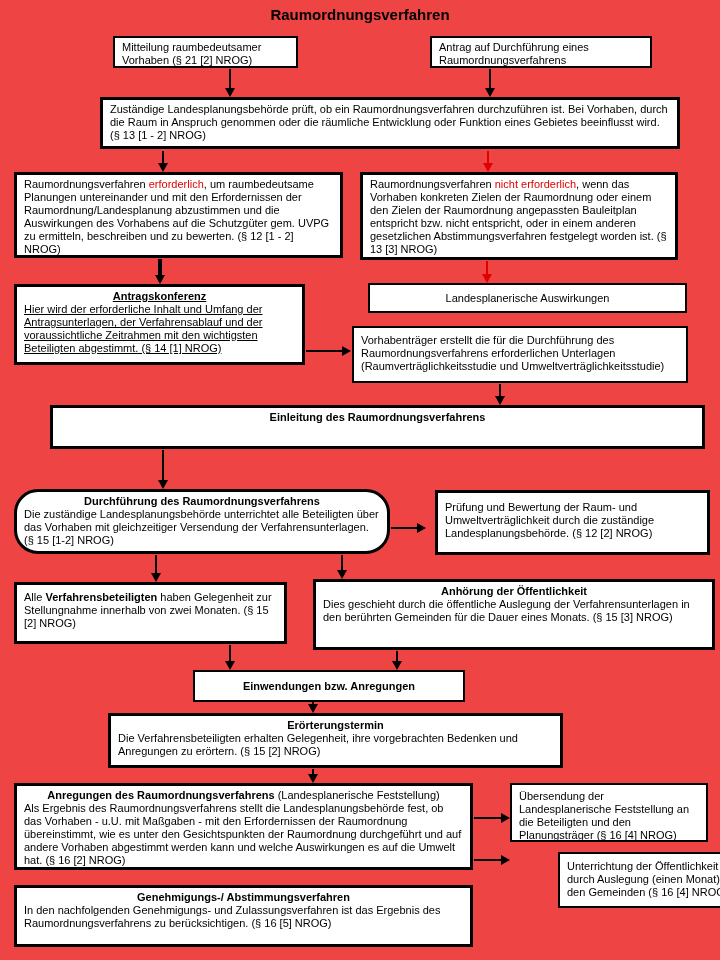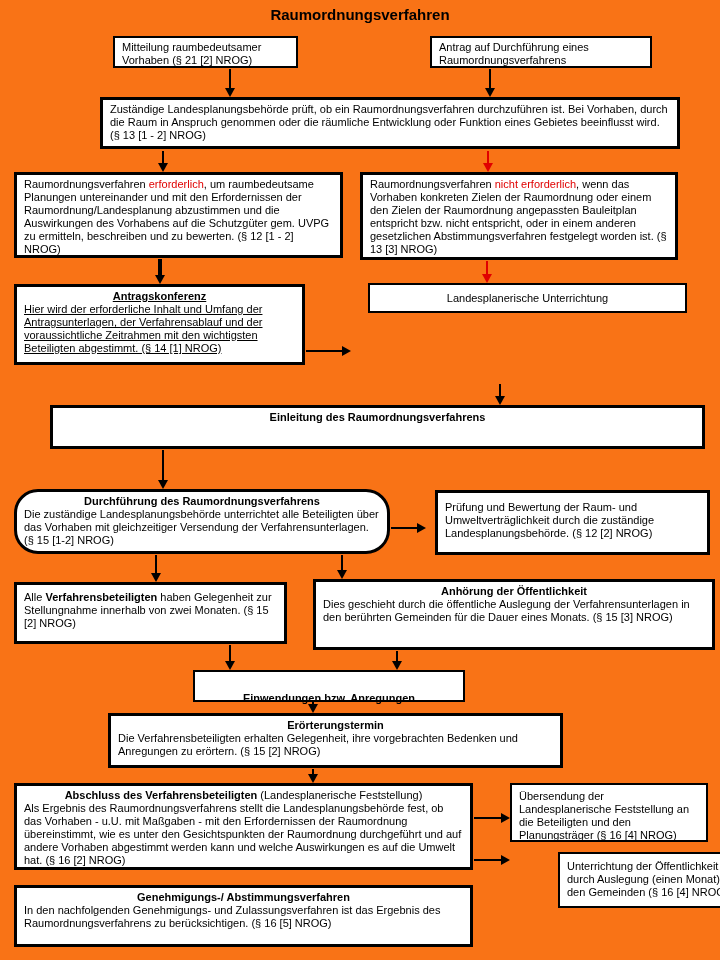--- a/index.html
+++ b/index.html
@@ -1,18 +1,18 @@
 <!DOCTYPE html>
 <html style="--red: #e00000; --ink: #000000;"><head>
 <meta charset="utf-8">
 <style>
   :root { --red: #e00000; --ink: #000000; }
   html,body { margin:0; padding:0; background:#ffffff; }
   #canvas {
-    position:relative; width:720px; height:960px; background:#f97316;
+    position:relative; width:720px; height:960px; background:#ef4444;
     font-family:"Liberation Sans", sans-serif; color:#000;
   }
   .title {
     position:absolute; top:6px; left:0; width:720px; text-align:center;
     font-size:15px; font-weight:bold;
   }
   .box {
     position:absolute; box-sizing:border-box; background:#fff;
     border:2px solid #000; padding:3px 7px;
     font-size:11px; line-height:13px;
@@ -74,21 +74,24 @@
   </div>
 
   <div class="av w4" style="left:158px; top:259px; height:16px;"></div>
   <div class="av redline" style="left:486px; top:261px; height:13px;"></div>
 
   <div class="box thick" style="left:14px; top:284px; width:291px; height:81px;text-decoration:underline;">
     <div class="bt">Antragskonferenz</div>
     <div>Hier wird der erforderliche Inhalt und Umfang der Antragsunterlagen, der Verfahrensablauf und der voraussichtliche Zeitrahmen mit den wichtigsten Beteiligten abgestimmt. (§ 14 [1] NROG)</div>
   </div>
   <div class="box center" style="left:368px; top:283px; width:319px; height:30px; padding-top:7px;">
-    <span>Landesplanerische Unterrichtung</span>
+    <span>Landesplanerische Auswirkungen</span>
+  </div>
+  <div class="box" style="left:352px; top:326px; width:336px; height:57px; padding-top:6px;">
+    <span>Vorhabenträger erstellt die für die Durchführung des Raumordnungsverfahrens erforderlichen Unterlagen (Raumverträglichkeitsstudie und Umweltverträglichkeitsstudie)</span>
   </div>
 
   <div class="ah" style="left:306px; top:350px; width:36px;"></div>
   <div class="av" style="left:499px; top:384px; height:12px;"></div>
 
   <div class="box thick" style="left:50px; top:405px; width:655px; height:44px;">
     <div class="bt">Einleitung des Raumordnungsverfahrens</div>
   </div>
 
   <div class="av" style="left:162px; top:450px; height:30px;"></div>
@@ -109,36 +112,36 @@
     <span>Alle </span><span class="boldseg">Verfahrensbeteiligten</span><span> haben Gelegenheit zur Stellungnahme innerhalb von zwei Monaten. (§ 15 [2] NROG)</span>
   </div>
   <div class="box thick" style="left:313px; top:579px; width:402px; height:71px;">
     <div class="bt">Anhörung der Öffentlichkeit</div>
     <div>Dies geschieht durch die öffentliche Auslegung der Verfahrensunterlagen in den berührten Gemeinden für die Dauer eines Monats. (§ 15 [3] NROG)</div>
   </div>
 
   <div class="av" style="left:229px; top:645px; height:16px;"></div>
   <div class="av" style="left:396px; top:651px; height:10px;"></div>
 
-  <div class="box center" style="left:193px; top:670px; width:272px; height:32px; padding-top:20px;">
+  <div class="box center" style="left:193px; top:670px; width:272px; height:32px; padding-top:8px;">
     <span class="boldseg">Einwendungen bzw. Anregungen</span>
   </div>
 
   <div class="av" style="left:312px; top:702px; height:2px;"></div>
 
   <div class="box thick" style="left:108px; top:713px; width:455px; height:55px;">
     <div class="bt">Erörterungstermin</div>
     <div>Die Verfahrensbeteiligten erhalten Gelegenheit, ihre vorgebrachten Bedenken und Anregungen zu erörtern. (§ 15 [2] NROG)</div>
   </div>
 
   <div class="av" style="left:312px; top:769px; height:5px;"></div>
 
   <div class="box thick" style="left:14px; top:783px; width:459px; height:87px;">
     <div class="center">
-      <span class="boldseg">Abschluss des Verfahrensbeteiligten</span><span> (Landesplanerische Feststellung)</span>
+      <span class="boldseg">Anregungen des Raumordnungsverfahrens</span><span> (Landesplanerische Feststellung)</span>
     </div>
     <div>Als Ergebnis des Raumordnungsverfahrens stellt die Landesplanungsbehörde fest, ob das Vorhaben - u.U. mit Maßgaben - mit den Erfordernissen der Raumordnung übereinstimmt, wie es unter den Gesichtspunkten der Raumordnung durchgeführt und auf andere Vorhaben abgestimmt werden kann und welche Auswirkungen es auf die Umwelt hat. (§ 16 [2] NROG)</div>
   </div>
   <div class="box" style="left:510px; top:783px; width:198px; height:59px; padding-top:5px;">
     <span>Übersendung der Landesplanerische Feststellung an die Beteiligten und den Planungsträger (§ 16 [4] NROG)</span>
   </div>
   <div class="box" style="left:510px; top:852px; width:198px; height:56px; padding-top:6px;margin-left:48px;">
     <span>Unterrichtung der Öffentlichkeit durch Auslegung (einen Monat) bei den Gemeinden (§ 16 [4] NROG)</span>
   </div>
 

